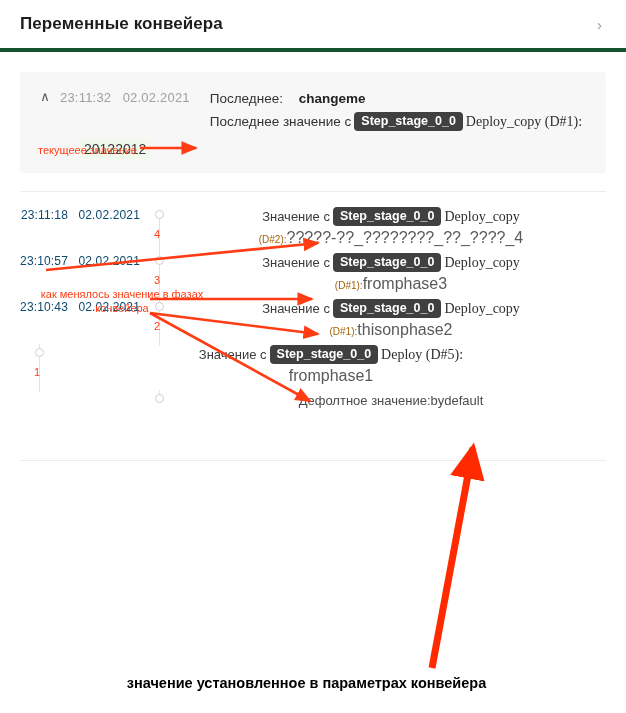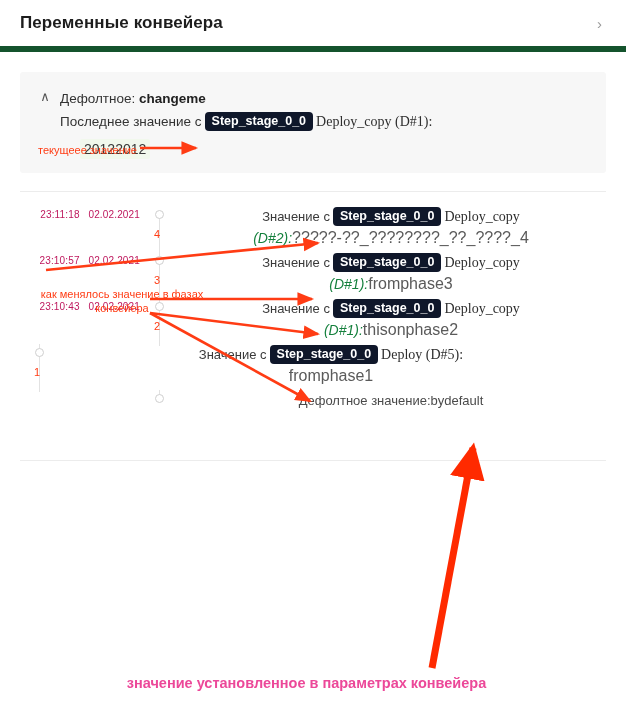--- a/index.html
+++ b/index.html
@@ -17,21 +17,21 @@
   }
 
   
   .header {
     height: 52px;
     display: flex;
     align-items: center;
     justify-content: space-between;
     padding: 0 18px 0 20px;
     box-sizing: border-box;
-    border-bottom: 6px solid #14532d;
+    border-bottom: 4px solid #14532d;
     background: #fff;
     gap: 28px;
   }
   .header-title {
     font-size: 17px;
     font-weight: bold;
     color: #1d1d1d;
     letter-spacing: 0.1px;
   }
   .header-close {
@@ -84,26 +84,26 @@
     margin-right: 20px;
   }
   .card-body {
     flex: 1 1 auto;
     font-size: 13.5px;
     line-height: 21px;
     color: #333;
   }
   .card-body .line1 { margin-bottom: 2px; }
   .var-label { color: #333; }
-  .var-name { font-weight: bold; color: #222; }
+  .var-name { font-weight: bold; color: #222; margin-left: 12px; }
 
   
   .badge {
     display: inline-block;
-    background: #0f172a;
+    background: #404040;
     color: #ffffff;
     font-size: 12.5px;
     font-weight: bold;
     border-radius: 4px;
     padding: 2px 7px 3px 7px;
     line-height: 14px;
     vertical-align: 1px;
     margin: 0 3px;
     white-space: nowrap;
   }
@@ -136,22 +136,22 @@
   }
   .tl-entry {
     display: flex;
     align-items: flex-start;
     min-height: 46px;
     position: relative;
   }
   .tl-time {
     flex: 0 0 120px;
     text-align: right;
-    color: #be185d;
-    font-size: 10px;
+    color: #0c4a6e;
+    font-size: 12px;
     line-height: 18px;
     white-space: nowrap;
     padding-right: 0;
     letter-spacing: 0.15px;
   }
   .tl-rail {
     flex: 0 0 40px;
     position: relative;
     align-self: stretch;
   }
@@ -192,23 +192,22 @@
     line-height: 21px;
     color: #3a3a3a;
     padding-right: 4px;
     text-align: center;
   }
   .tl-text .small-val {
     font-size: 16px;
     color: #5a5a5a;
   }
   .tl-dnum {
-    font-size: 14px;
-    color: #15803d;
-    font-style: italic;
+    font-size: 10px;
+    color: #a16207;
   }
   .tl-default {
     font-size: 13px;
     color: #4a4a4a;
     line-height: 21px;
   }
 
   
   .bottom-divider {
     margin: 24px 20px 0 20px;
@@ -232,40 +231,45 @@
     line-height: 14px;
     white-space: nowrap;
   }
   .annot-a1 { left: 38px;  top: 143px; }
   .annot-a2 { left: 32px;  top: 287px; text-align: center; white-space: normal; width: 180px; }
   .annot-a3 {
     left: 1px; right: 0; top: 676px;
     text-align: center;
     font-size: 14.5px;
     font-weight: bold;
-    color: #ec4899;
+    color: #000000;
     white-space: nowrap;
   }
 </style>
 </head>
 <body>
 
 <div class="header">
   <div class="header-title">Переменные конвейера</div>
   <div class="header-close">›</div>
 </div>
 
 <div class="content">
 
   <div class="var-card">
     <div class="card-row">
       <div class="collapse-icon">∧</div>
+      <div class="card-time">
+        <span>23:11:32</span>
+        &nbsp;
+        <span>02.02.2021</span>
+      </div>
       <div class="card-body">
         <div class="line1">
-          <span class="var-label">Дефолтное:</span>
+          <span class="var-label">Последнее:</span>
           <span class="var-name">changeme</span>
         </div>
         <div class="line2">
           <span>Последнее значение с</span><span class="badge">Step_stage_0_0</span><span class="deploy-name">Deploy_copy (D#1):</span>
         </div>
       </div>
     </div>
     <div class="current-value-row">
       <span class="current-value">20122012</span>
     </div>

